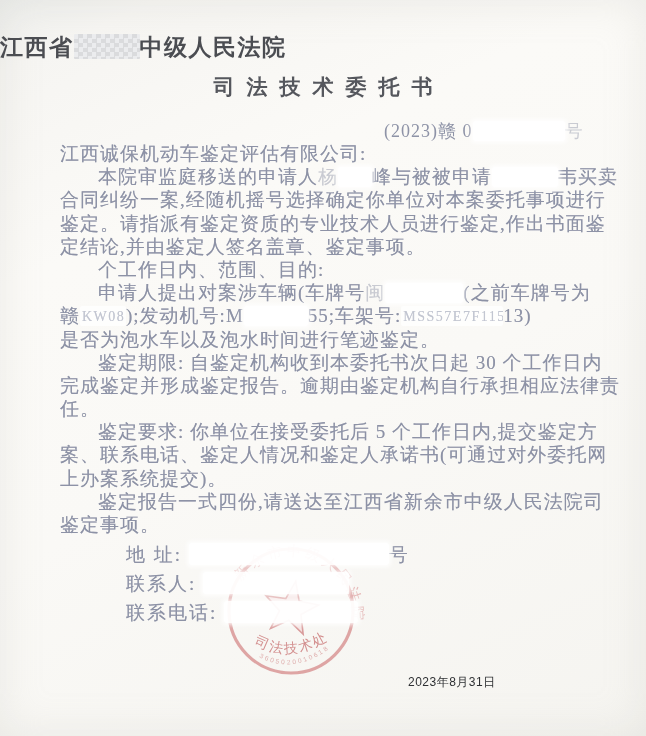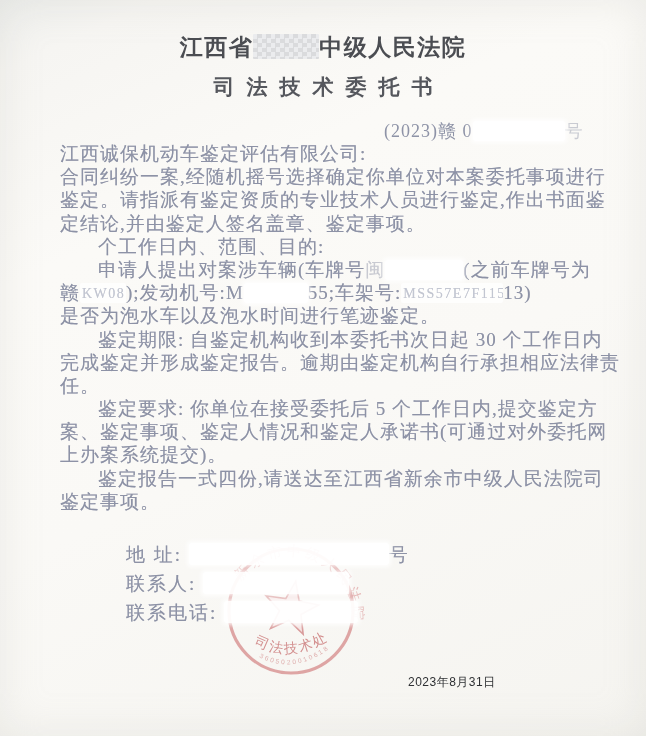--- a/index.html
+++ b/index.html
@@ -3,21 +3,21 @@
 <meta charset="utf-8">
 <style>
   html,body{margin:0;padding:0;background:#e9e8e5;}
   .page{
     position:relative;width:646px;height:736px;overflow:hidden;
     background:linear-gradient(155deg,#eeefed 0%,#f6f5f2 7%,#fbfaf7 28%,#faf9f6 55%,#f5f4f0 100%);
     box-shadow:inset 0 0 40px rgba(190,190,185,.25);
     font-family:"Liberation Serif","DejaVu Serif",serif;
   }
   .title1{
-    position:absolute;top:32px;left:0;width:100%;text-align:center;
+    position:absolute;top:32px;left:0;width:100%;text-align:left;
     font-family:"Liberation Sans","DejaVu Sans",sans-serif;
     font-weight:bold;font-size:23px;color:#4b4d52;letter-spacing:1.5px;white-space:nowrap;
   }
   .title2{
     position:absolute;top:73px;left:0;width:100%;text-align:center;
     font-family:"Liberation Sans","DejaVu Sans",sans-serif;
     font-weight:bold;font-size:21px;color:#55575d;letter-spacing:12px;text-indent:12px;white-space:nowrap;
   }
   .caseline{
     position:absolute;top:119px;left:384px;
@@ -70,32 +70,33 @@
 <div class="page">
 
   <div class="title1">江西省<span class="mosaic" style="width: 66px;"></span>中级人民法院</div>
 
   <div class="title2">司法技术委托书</div>
 
   <div class="caseline">(2023)赣 0<span class="redact" style="width: 92px;"></span><span class="faint">号</span></div>
 
   <div class="bodyblock" id="bodyLines">
       <div class="bodyline">江西诚保机动车鉴定评估有限公司:</div>
+      <div class="bodyline ind">本院审监庭移送的申请人<span class="faint">杨</span><span class="redact" style="width: 34px;"></span>峰与被被申请<span class="redact" style="width: 66px;"></span>韦买卖</div>
       <div class="bodyline">合同纠纷一案,经随机摇号选择确定你单位对本案委托事项进行</div>
       <div class="bodyline">鉴定。请指派有鉴定资质的专业技术人员进行鉴定,作出书面鉴</div>
       <div class="bodyline">定结论,并由鉴定人签名盖章、鉴定事项。</div>
       <div class="bodyline ind">个工作日内、范围、目的:</div>
       <div class="bodyline ind">申请人提出对案涉车辆(车牌号<span class="faint">闽</span><span class="redact" style="width: 78px;"></span>(之前车牌号为</div>
       <div class="bodyline">赣<span class="redact-tl" style="width: 46px;"><span class="ghost">KW08</span></span>);发动机号:M<span class="redact" style="width: 64px;"></span>55;车架号:<span class="redact-tl" style="width: 102px;"><span class="ghost">MSS57E7F1159</span></span>13)</div>
       <div class="bodyline">是否为泡水车以及泡水时间进行笔迹鉴定。</div>
       <div class="bodyline ind">鉴定期限: 自鉴定机构收到本委托书次日起 30 个工作日内</div>
       <div class="bodyline">完成鉴定并形成鉴定报告。逾期由鉴定机构自行承担相应法律责</div>
       <div class="bodyline">任。</div>
       <div class="bodyline ind">鉴定要求: 你单位在接受委托后 5 个工作日内,提交鉴定方</div>
-      <div class="bodyline">案、鉴定事项、鉴定人情况和鉴定人承诺书(可通过对外委托网</div>
+      <div class="bodyline">案、联系电话、鉴定人情况和鉴定人承诺书(可通过对外委托网</div>
       <div class="bodyline">上办案系统提交)。</div>
       <div class="bodyline ind">鉴定报告一式四份,请送达至江西省新余市中级人民法院司</div>
       <div class="bodyline">鉴定事项。</div>
     </div>
 
   <div class="contact" id="contactLines">
       <div class="contactline">地 址: <span class="redact" style="width: 200px; height: 22px;"></span>号</div>
       <div class="contactline">联系人: <span class="redact" style="width: 146px; height: 22px;"></span></div>
       <div class="contactline">联系电话: <span class="redact" style="width: 134px; height: 22px;"></span></div>
     </div>

